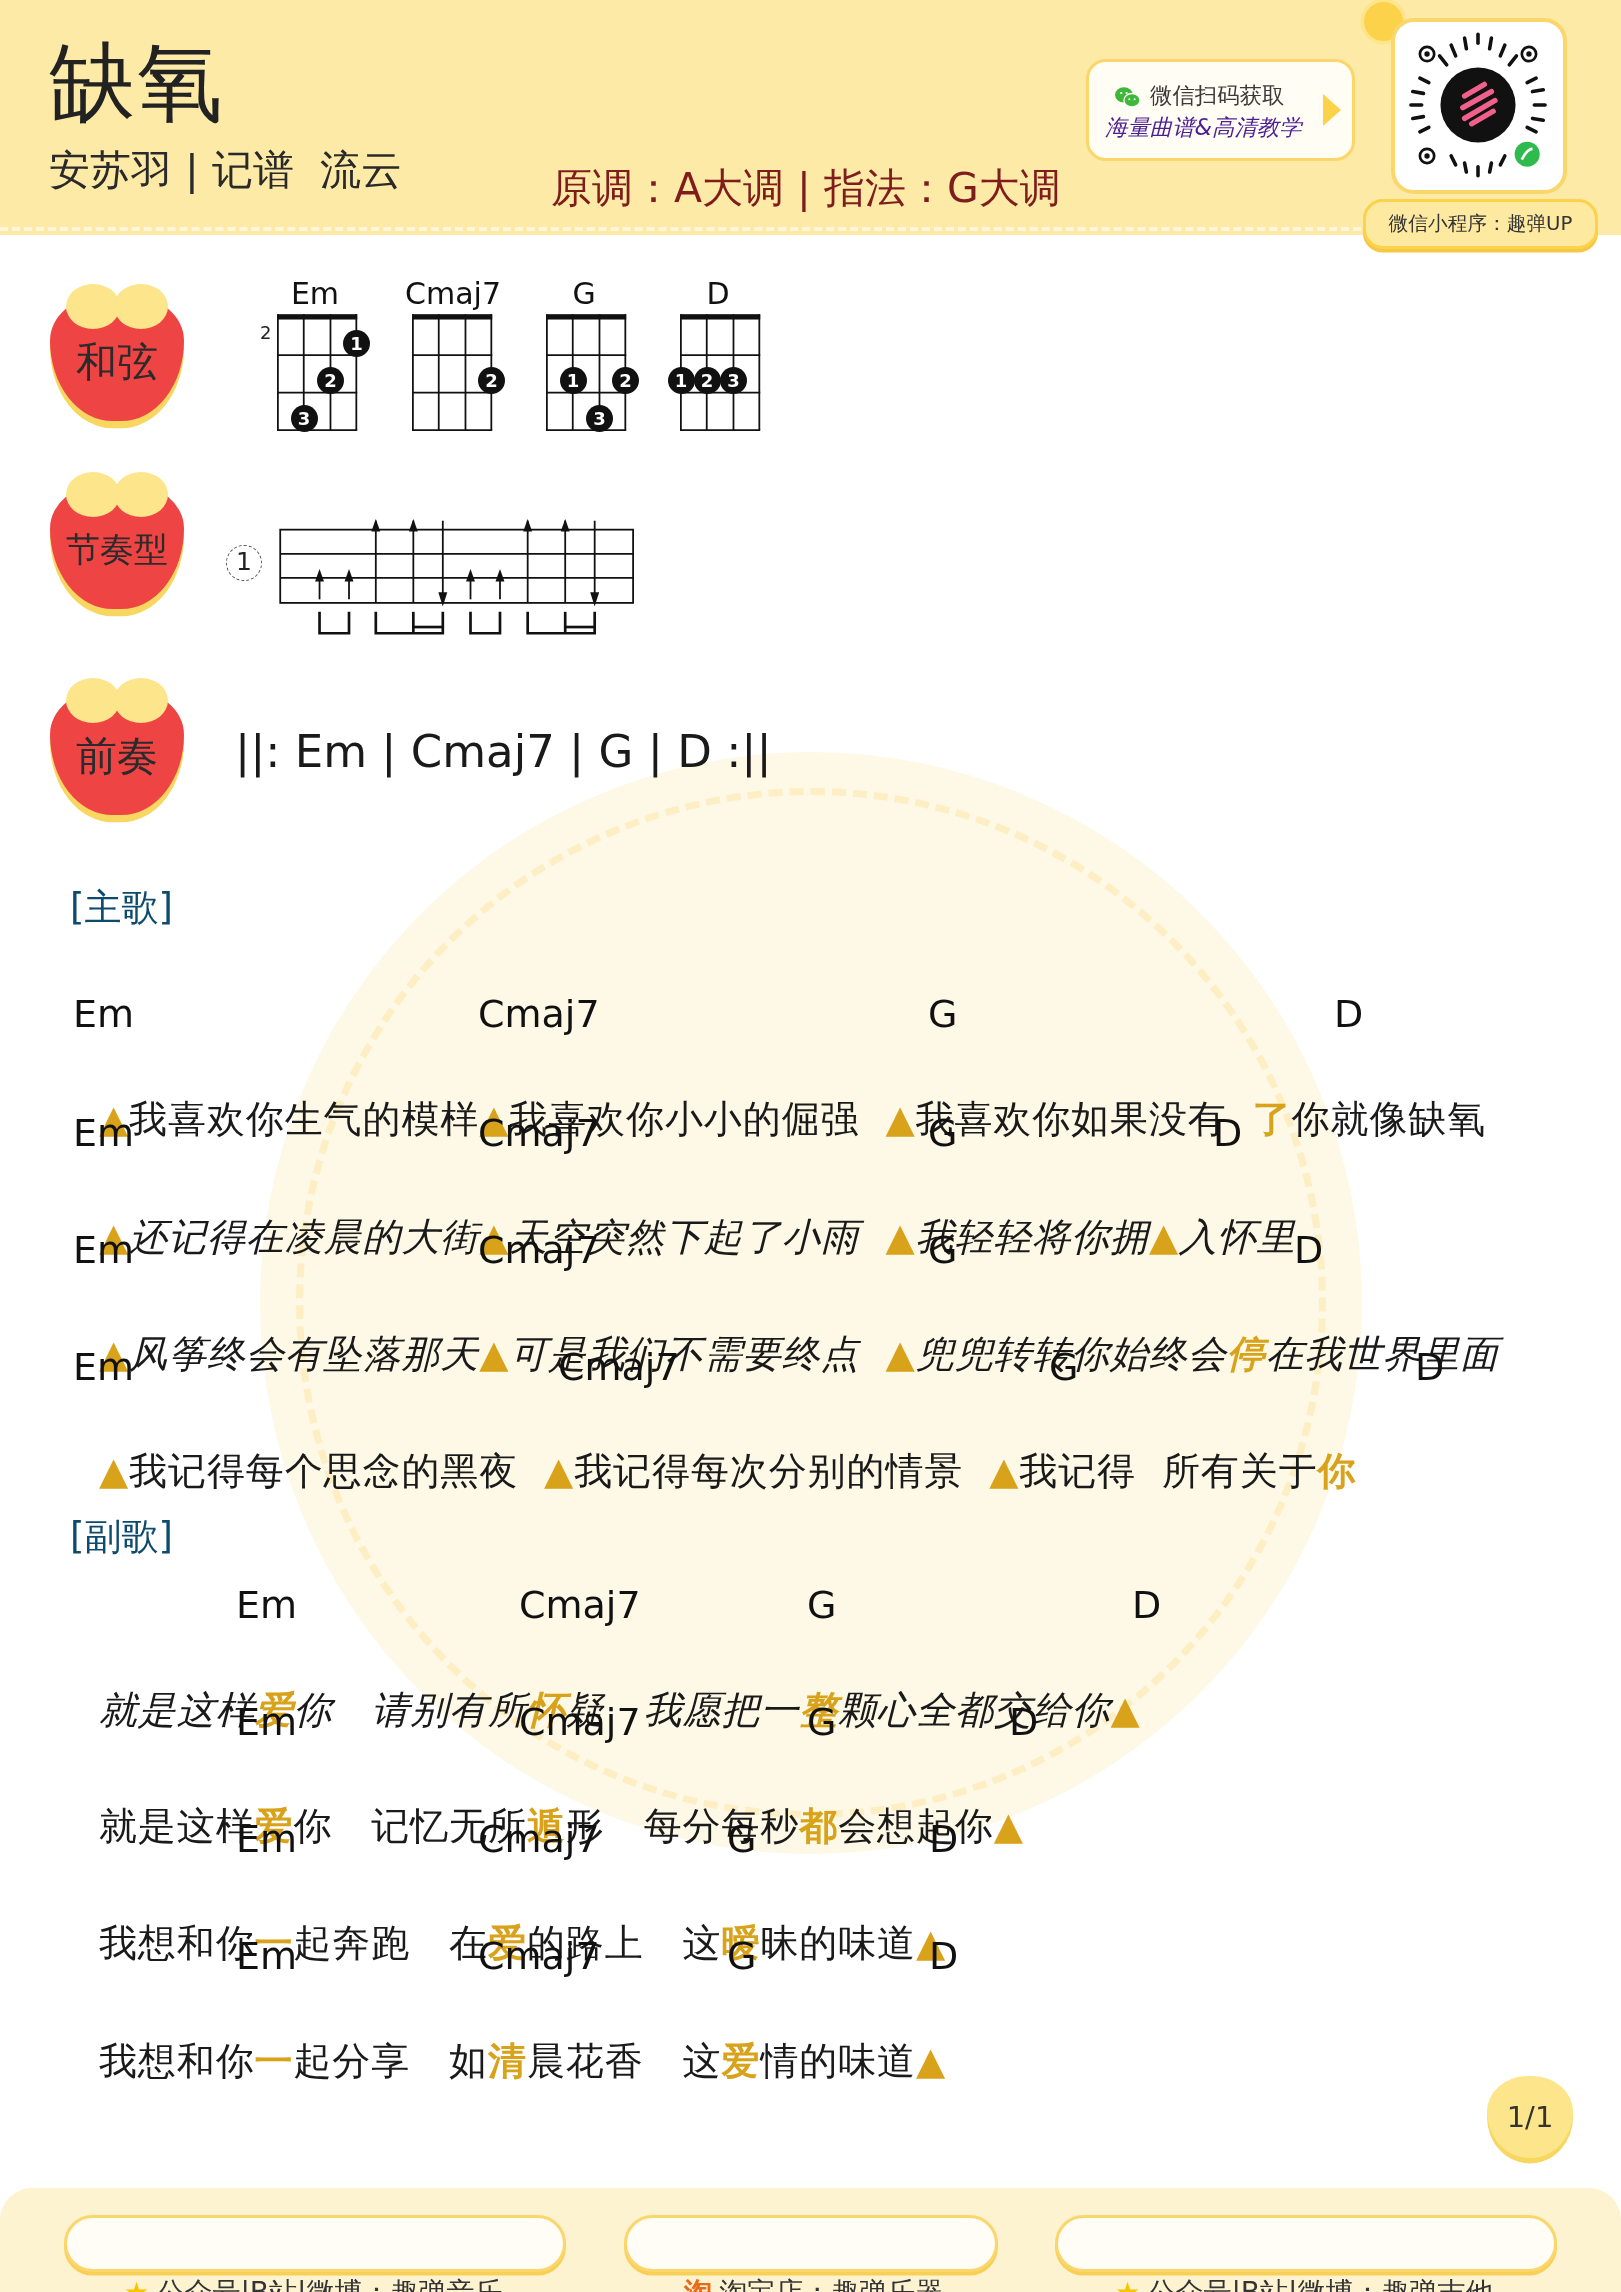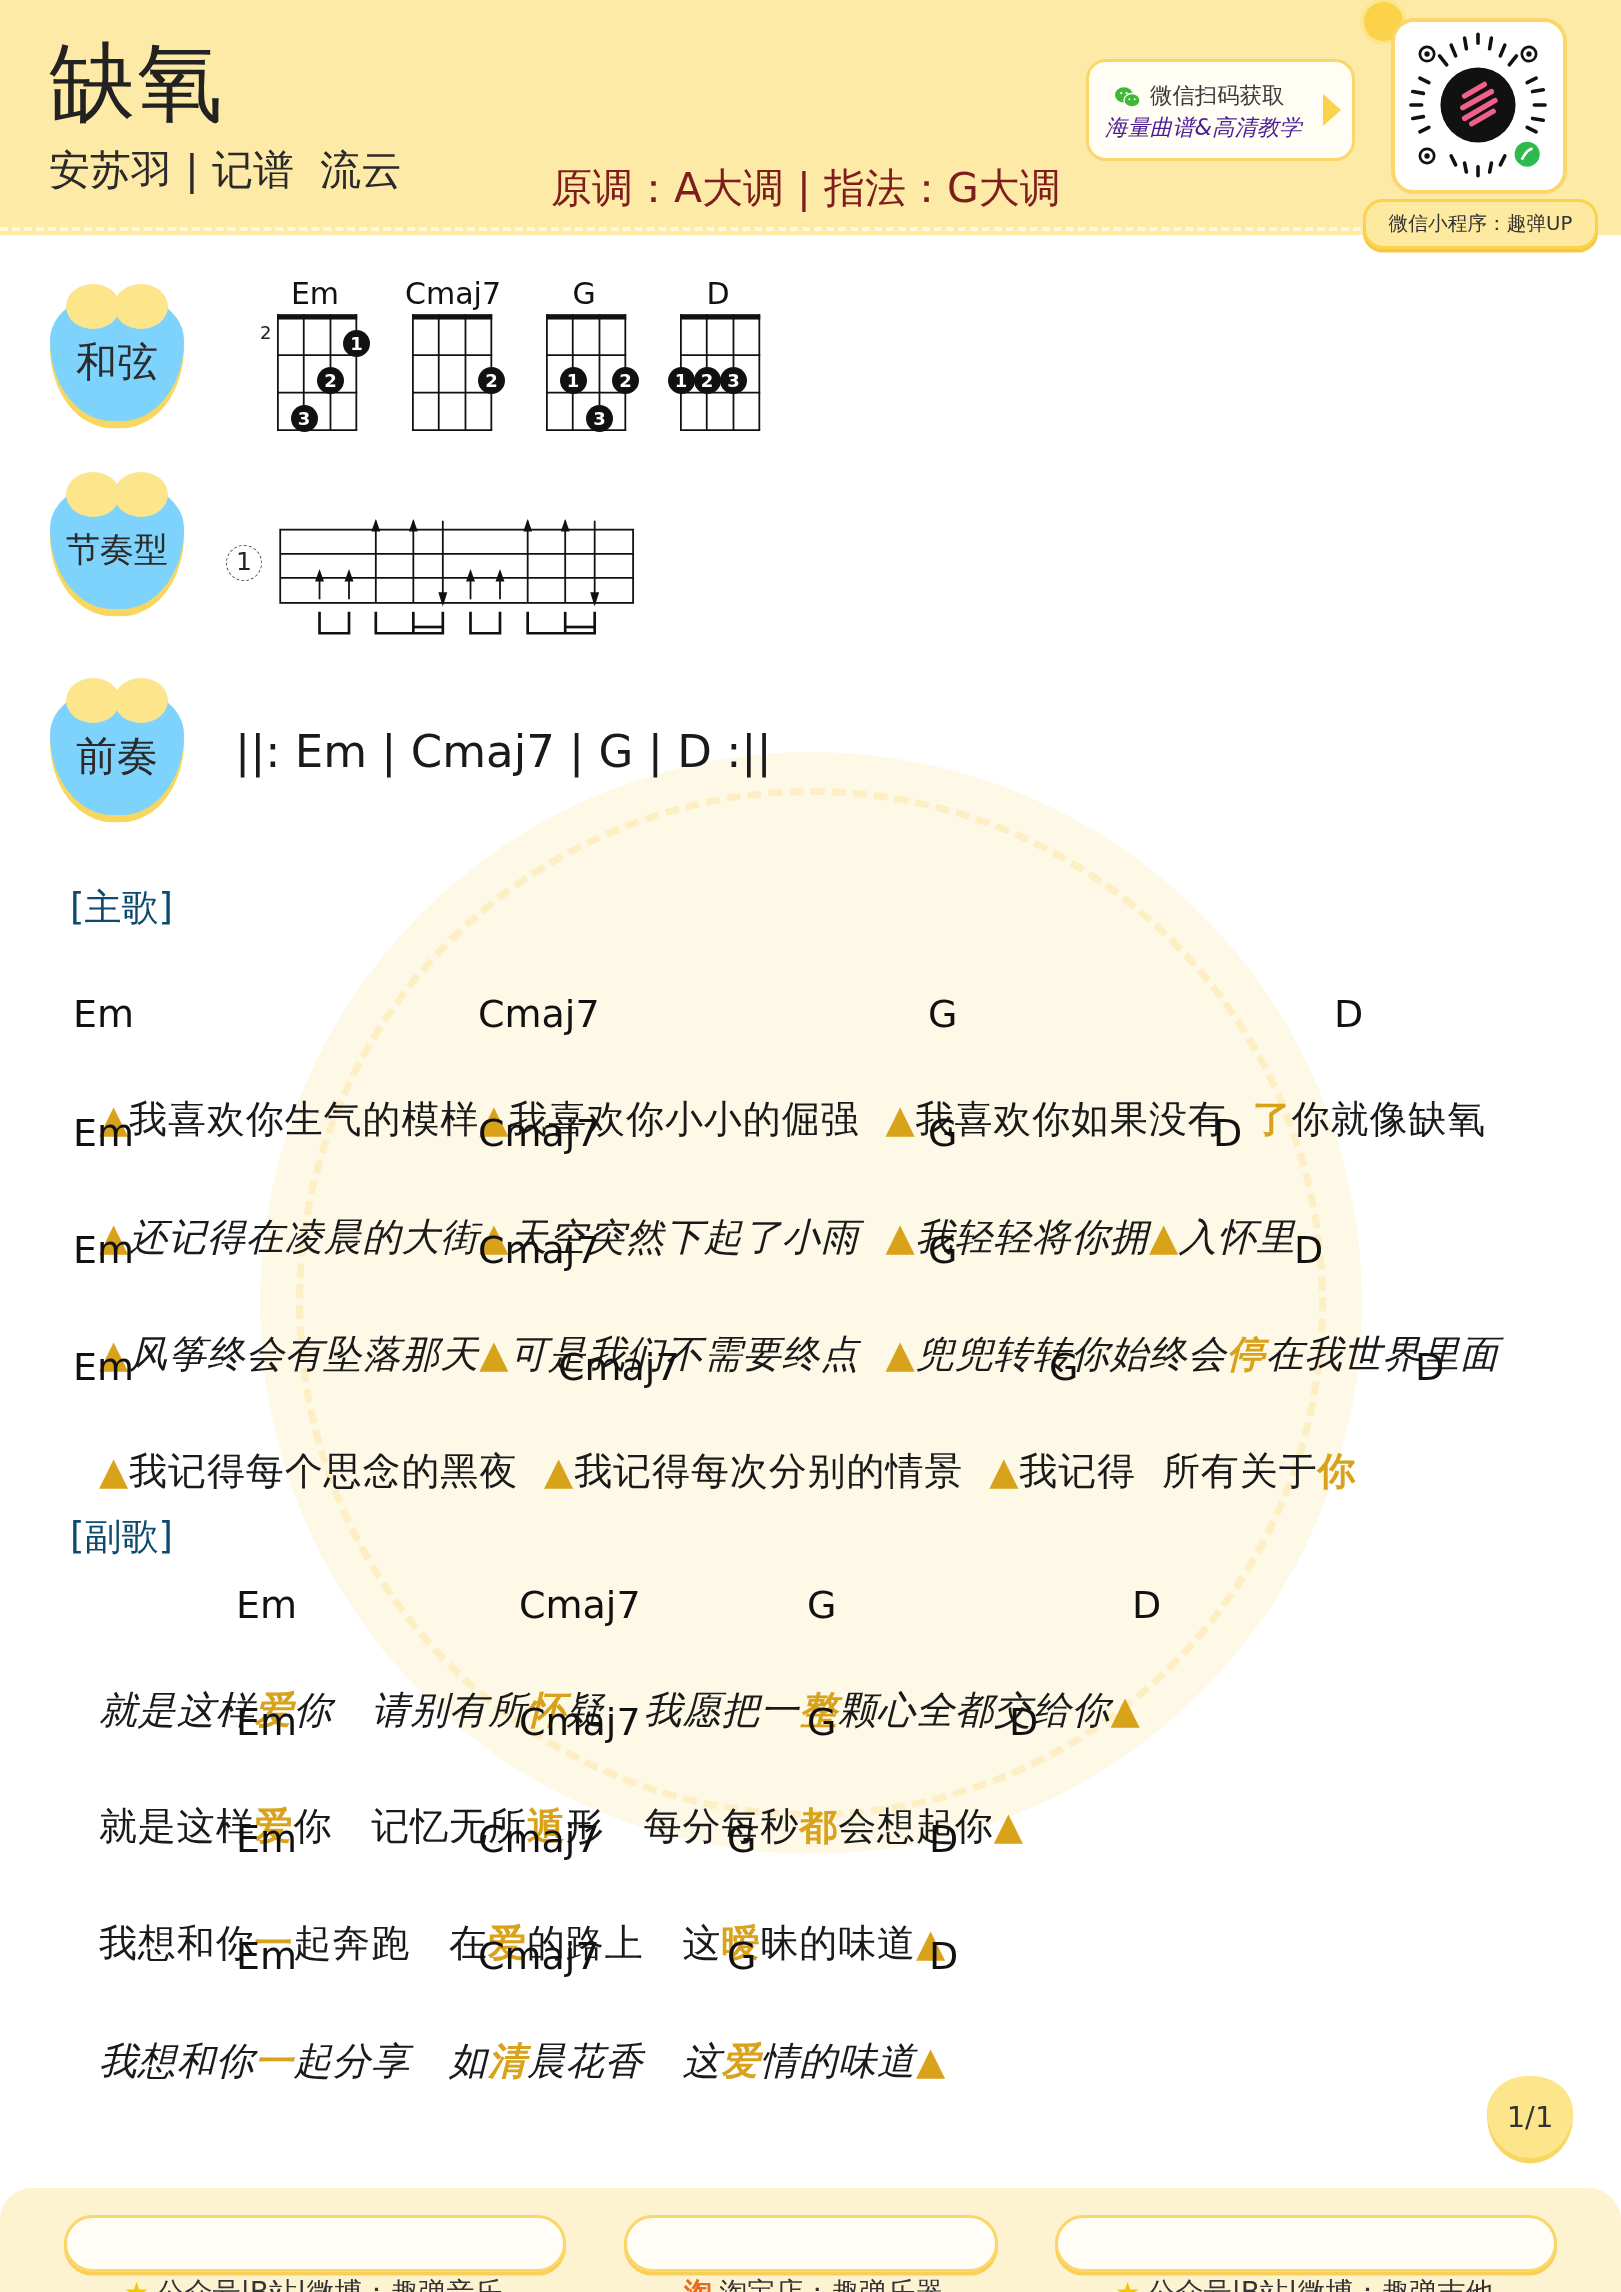--- a/index.html
+++ b/index.html
@@ -22,21 +22,21 @@
   .qr { position: absolute; left: 1391px; top: 18px; width: 176px; height: 176px; background: #fff; border: 4.5px solid #fbd66b; border-radius: 23px; }
   .qr-flower { position: absolute; left: 1364px; top: 1.8px; width: 39px; height: 39px; background: #fbd24a; border-radius: 50%; box-shadow: 0 0 0 3.6px #fde58a; }
   .qr svg { position: absolute; left: 7.2px; top: 7.2px; }
   .mini-label { position: absolute; left: 1363px; top: 199px; width: 235px; height: 50px; background: #fde9a0; border: 3.6px solid #fbd24a; border-radius: 19.7px; font-size: 19.7px; color: #333; text-align: center; line-height: 43px; box-shadow: 0 3.6px 0 #f6c744; }
 
   
   .watermark { position: absolute; left: 260px; top: 752px; width: 1102px; height: 1102px; border-radius: 50%; background: #fef7e3; opacity: 0.85; }
   .watermark-inner { position: absolute; left: 296px; top: 788px; width: 1030px; height: 1030px; border-radius: 50%; border: 7.2px dashed #fdeec4; }
 
   
-  .badge { position: absolute; width: 134px; height: 125px; background: #7dd3fc; border-radius: 54px 54px 63px 63px / 45px 45px 81px 81px; box-shadow: 0 7.2px 0 #f8d760; font-family: Liberation Mono, monospace; }
+  .badge { position: absolute; width: 134px; height: 125px; background: #ef4444; border-radius: 54px 54px 63px 63px / 45px 45px 81px 81px; box-shadow: 0 7.2px 0 #f8d760; font-family: Liberation Mono, monospace; }
   .badge::before, .badge::after { content: ""; position: absolute; top: -12.5px; width: 54px; height: 45px; background: #fce58a; border-radius: 50%; }
   .badge::before { left: 16px; } .badge::after { right: 16px; }
   .badge span { position: absolute; left: 0; right: 0; top: 39px; text-align: center; font-size: 41px; color: #2b2b2b; z-index: 2; }
   .badge.small span { font-size: 34px; top: 43px; }
 
   
   .chord { position: absolute; top: 276px; width: 90px; }
   .chord .name { position: absolute; top: 0; left: 0; width: 90px; text-align: center; font-size: 30px; color: #111; }
   .fretnum { position: absolute; left: 260px; top: 322px; font-size: 18px; color: #222; }
   .dot { position: absolute; width: 27px; height: 27px; border-radius: 50%; background: #111; color: #fff; font-size: 18px; font-weight: bold; text-align: center; line-height: 27px; }
@@ -337,21 +337,21 @@
 <div class="row lyricline" style="top:1874px;">
   我想和你<span class="hl">一</span>起奔跑   在<span class="hl">爱</span>的路上   这<span class="hl">暧</span>昧的味道<span class="tri">▲</span>
 </div>
 
 <div class="row chordline" style="top:1934px;">
   <span style="left:163px;">Em</span>
   <span style="left:405px;">Cmaj7</span>
   <span style="left:654px;">G</span>
   <span style="left:856px;">D</span>
 </div>
-<div class="row lyricline" style="top:1992px;font-style:italic;">
+<div class="row lyricline" style="top:1992px;">
   我想和你<span class="hl">一</span>起分享   如<span class="hl">清</span>晨花香   这<span class="hl">爱</span>情的味道<span class="tri">▲</span>
 </div>
 
 <div class="page-badge">1/1</div>
 
 <div class="footer">
   <div class="pill" style="left:64px; width:502px;">
     <span class="star">★</span><span>公众号|B站|微博：趣弹音乐</span>
   </div>
   <div class="pill" style="left:624px; width:374px;">

